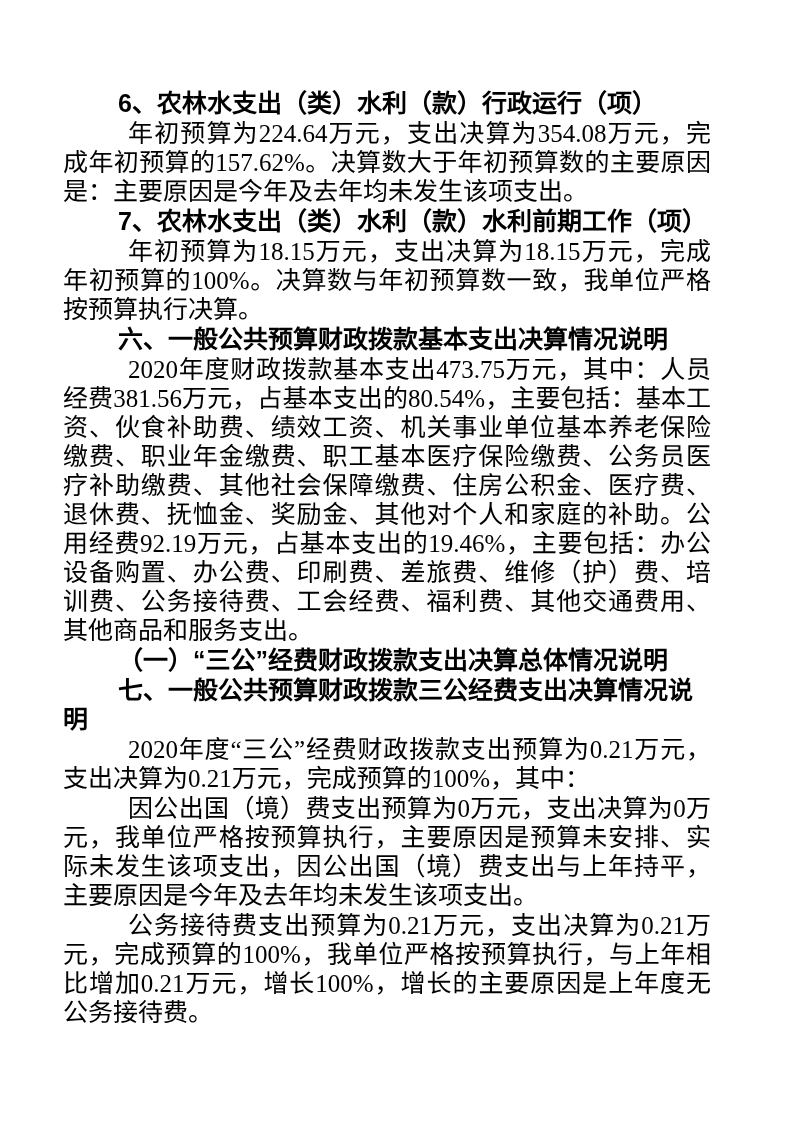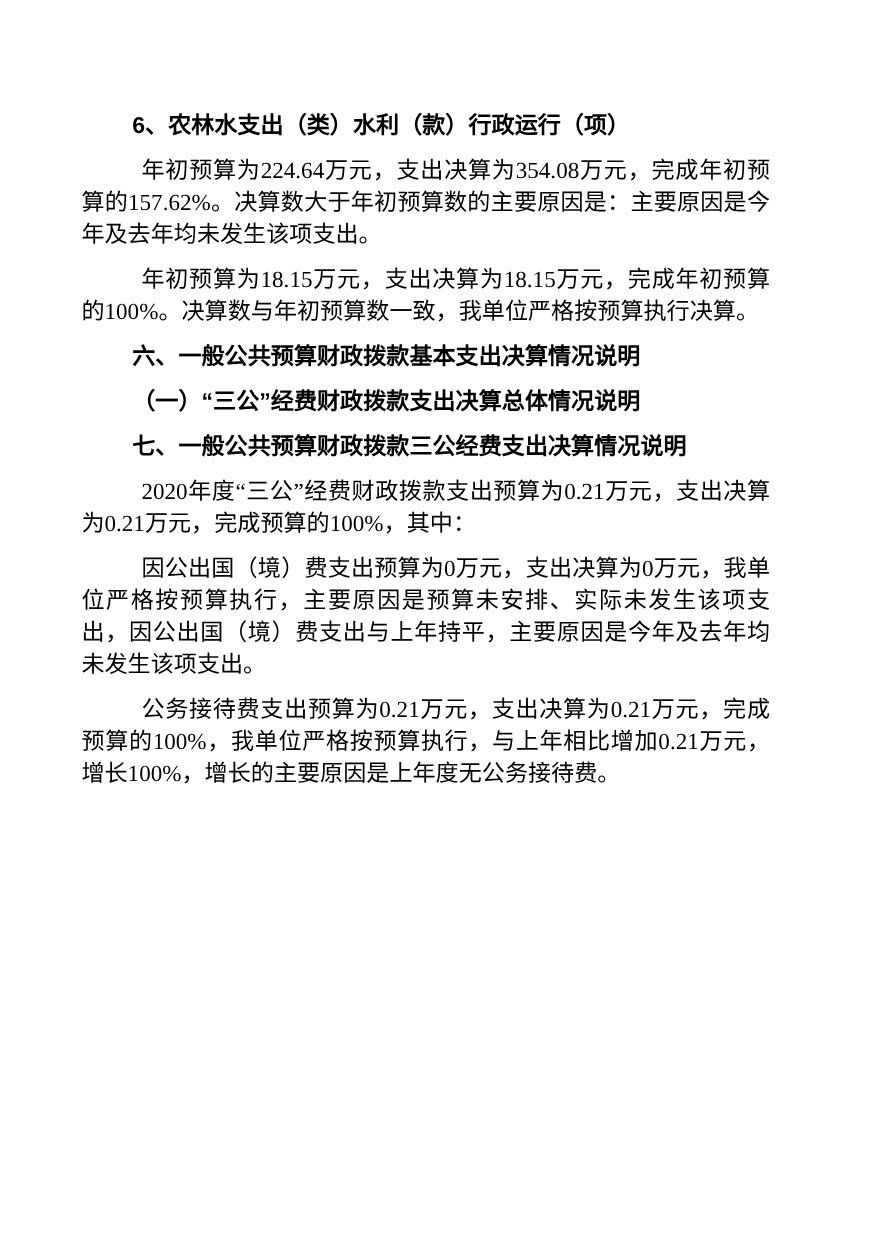--- a/index.html
+++ b/index.html
@@ -22,23 +22,23 @@
     height: 1122px;
     background: #ffffff;
   }
   .content {
     position: absolute;
     top: 88px;
     left: 62px;
     width: 650px;
   }
   .para, .heading {
-    margin: 12px;
+    margin: 1px;
     padding: 0;
-    font-size: 21px;
+    font-size: 25px;
     line-height: 29px;
     text-align: justify;
     word-break: break-all;
     letter-spacing: 0;
   }
   .para {
     text-indent: 2.6em;
     font-family: "Liberation Serif", "DejaVu Serif", serif;
     font-weight: normal;
   }
@@ -49,21 +49,23 @@
     text-align: left;
   }
 </style>
 </head>
 <body style="background: rgb(255, 255, 255); color: rgb(0, 0, 0);">
 
 <div class="page">
   <div class="content">
       <p class="heading">6、农林水支出（类）水利（款）行政运行（项）</p>
       <p class="para">年初预算为224.64万元，支出决算为354.08万元，完成年初预算的157.62%。决算数大于年初预算数的主要原因是：主要原因是今年及去年均未发生该项支出。</p>
+      <p class="heading">7、农林水支出（类）水利（款）水利前期工作（项）</p>
       <p class="para">年初预算为18.15万元，支出决算为18.15万元，完成年初预算的100%。决算数与年初预算数一致，我单位严格按预算执行决算。</p>
       <p class="heading">六、一般公共预算财政拨款基本支出决算情况说明</p>
+      <p class="para">2020年度财政拨款基本支出473.75万元，其中：人员经费381.56万元，占基本支出的80.54%，主要包括：基本工资、伙食补助费、绩效工资、机关事业单位基本养老保险缴费、职业年金缴费、职工基本医疗保险缴费、公务员医疗补助缴费、其他社会保障缴费、住房公积金、医疗费、退休费、抚恤金、奖励金、其他对个人和家庭的补助。公用经费92.19万元，占基本支出的19.46%，主要包括：办公设备购置、办公费、印刷费、差旅费、维修（护）费、培训费、公务接待费、工会经费、福利费、其他交通费用、其他商品和服务支出。</p>
       <p class="heading">（一）“三公”经费财政拨款支出决算总体情况说明</p>
       <p class="heading">七、一般公共预算财政拨款三公经费支出决算情况说明</p>
       <p class="para">2020年度“三公”经费财政拨款支出预算为0.21万元，支出决算为0.21万元，完成预算的100%，其中：</p>
       <p class="para">因公出国（境）费支出预算为0万元，支出决算为0万元，我单位严格按预算执行，主要原因是预算未安排、实际未发生该项支出，因公出国（境）费支出与上年持平，主要原因是今年及去年均未发生该项支出。</p>
       <p class="para">公务接待费支出预算为0.21万元，支出决算为0.21万元，完成预算的100%，我单位严格按预算执行，与上年相比增加0.21万元，增长100%，增长的主要原因是上年度无公务接待费。</p>
     </div>
 </div>
 
 </body></html>

